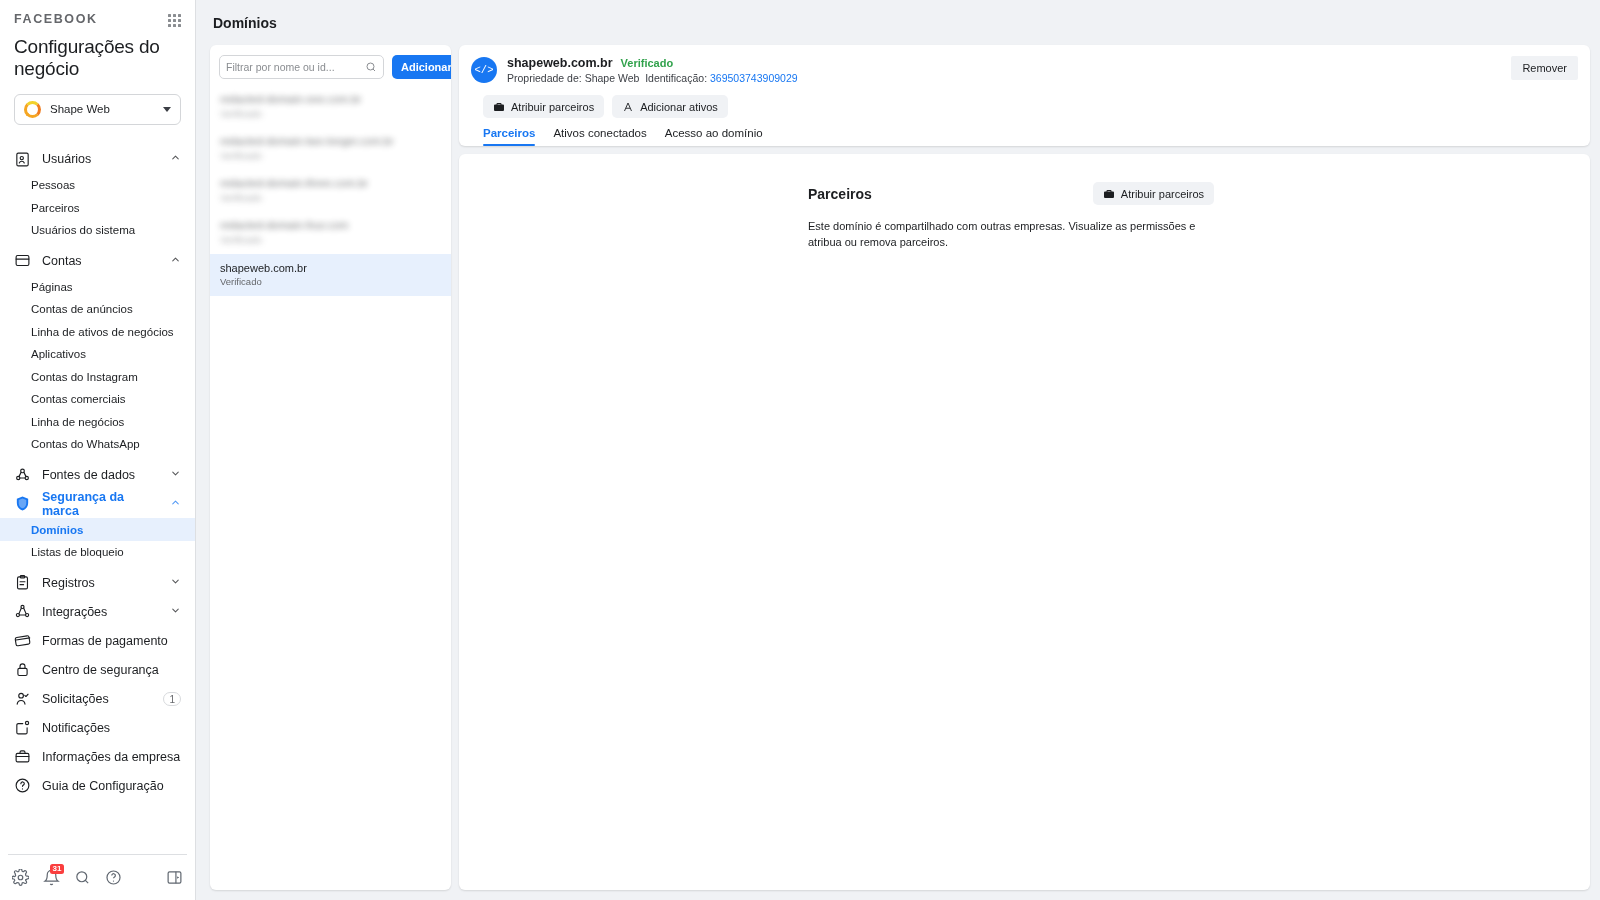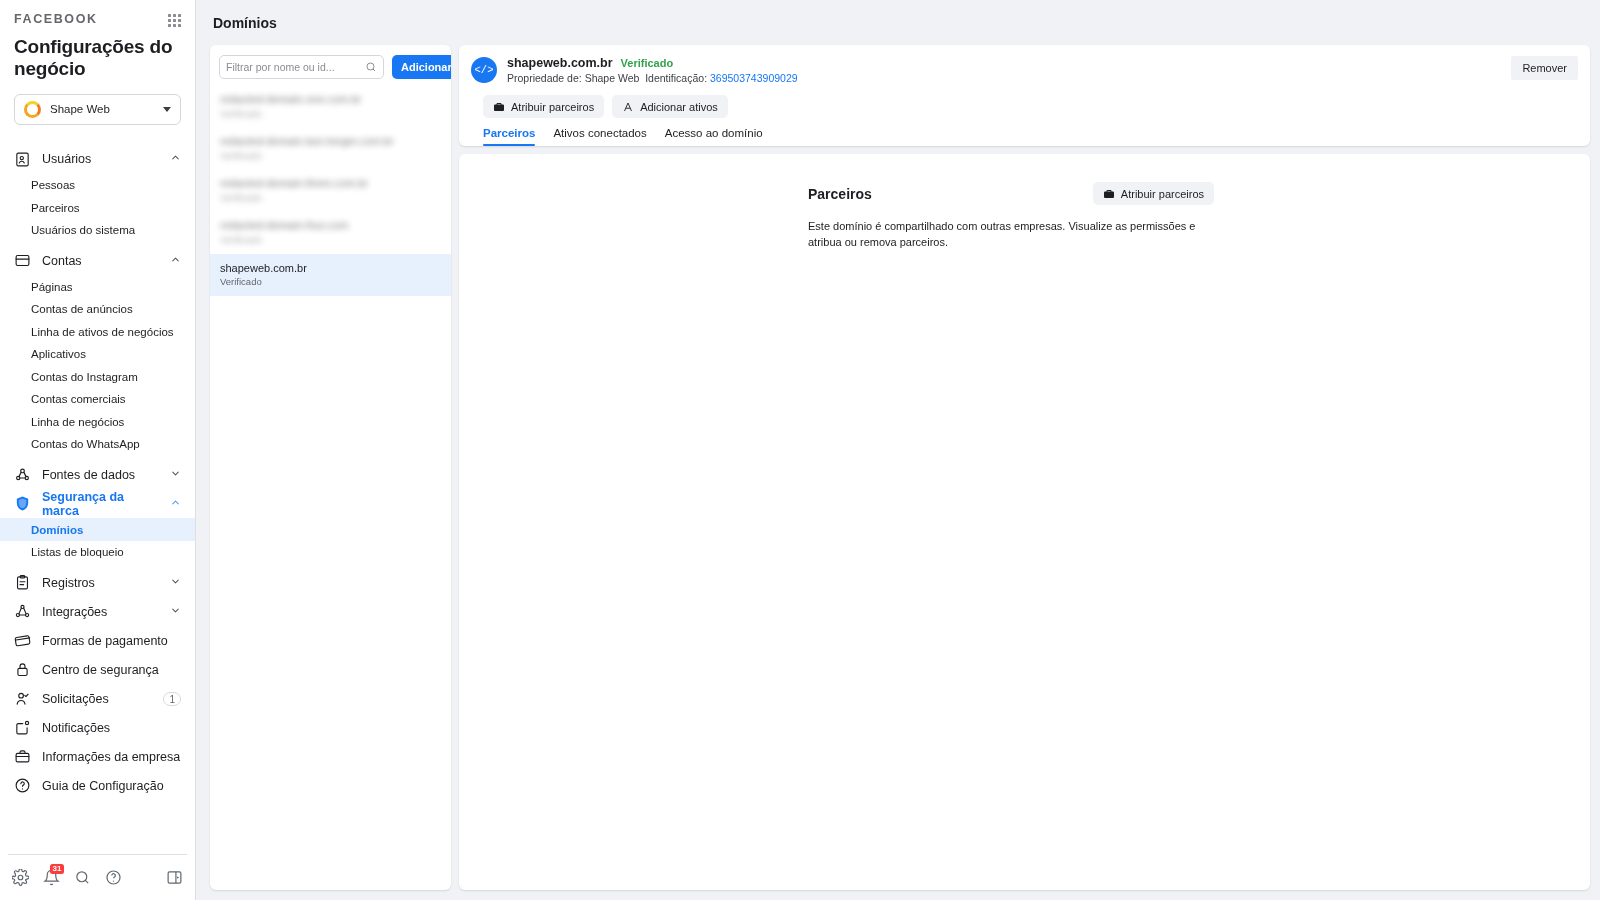--- a/index.html
+++ b/index.html
@@ -22,21 +22,21 @@
   }
   .sb-head { padding: 12px 14px 8px 14px; }
   .sb-brandrow { display: flex; align-items: flex-start; justify-content: space-between; }
   .fb-word {
     font-size: 12.5px; font-weight: bold; letter-spacing: 1.6px;
     color: #65676b;
   }
   .grid-icon { display: grid; grid-template-columns: repeat(3,3px); gap: 2px; margin-top: 2px; cursor: pointer; }
   .grid-icon i { width: 3px; height: 3px; background: #8a8d91; display: block; border-radius: 0.5px; }
   .sb-title {
-    font-size: 19px; font-weight: bold; color: #1c1e21;
+    font-size: 19px; font-weight: normal; color: #1c1e21;
     line-height: 1.18; margin-top: 9px; letter-spacing: -0.2px;
   }
   .biz-select {
     margin: 13px 0 0 0;
     height: 31px; border: 1px solid #d4d6d9; border-radius: 6px;
     display: flex; align-items: center; padding: 0 9px; gap: 9px;
     cursor: pointer; background: #fff;
   }
   .biz-logo {
     width: 17px; height: 17px; border-radius: 50%;

